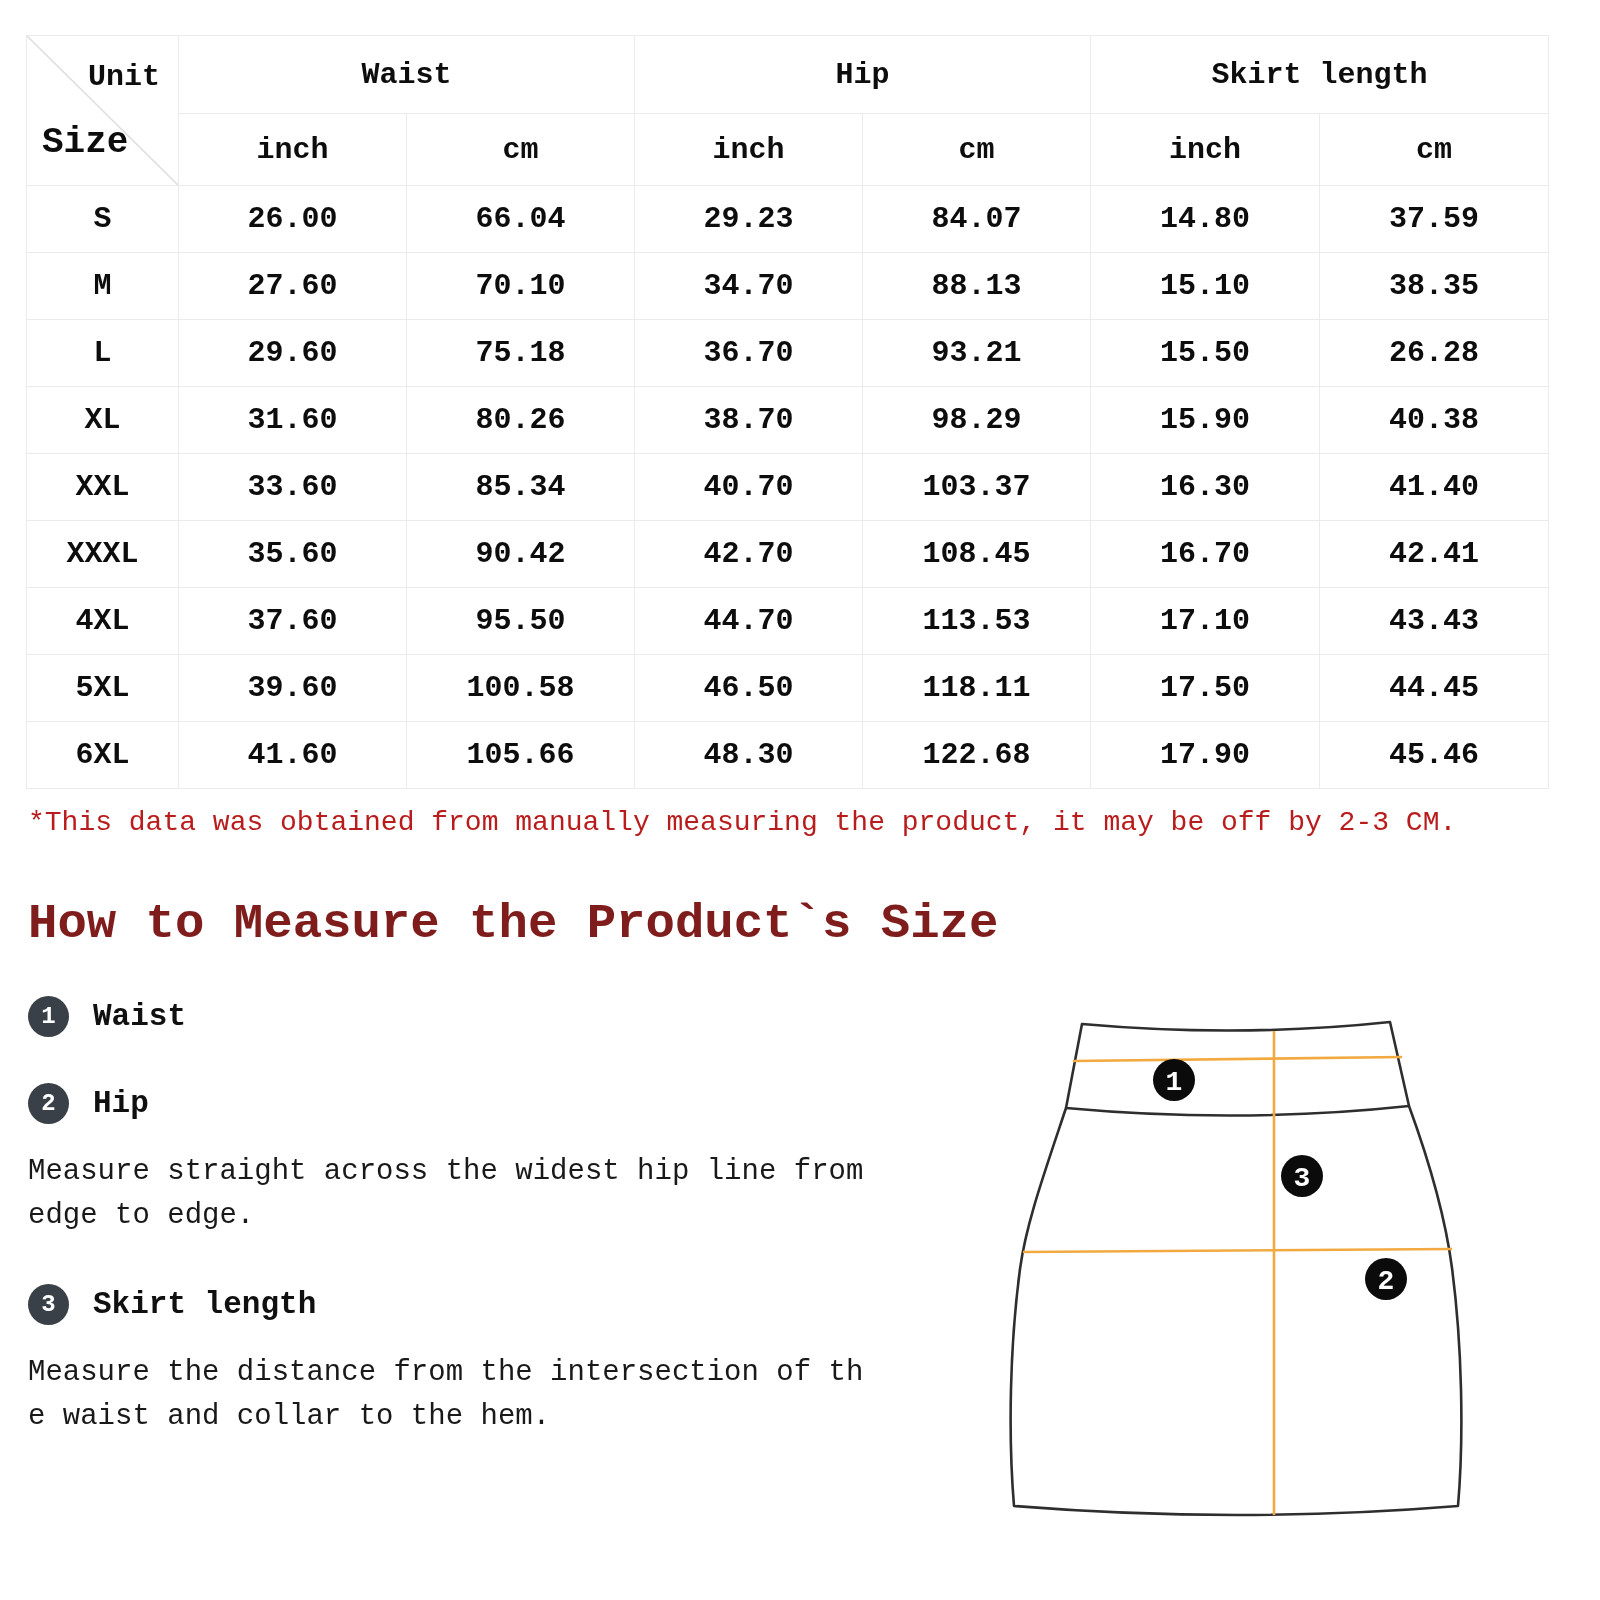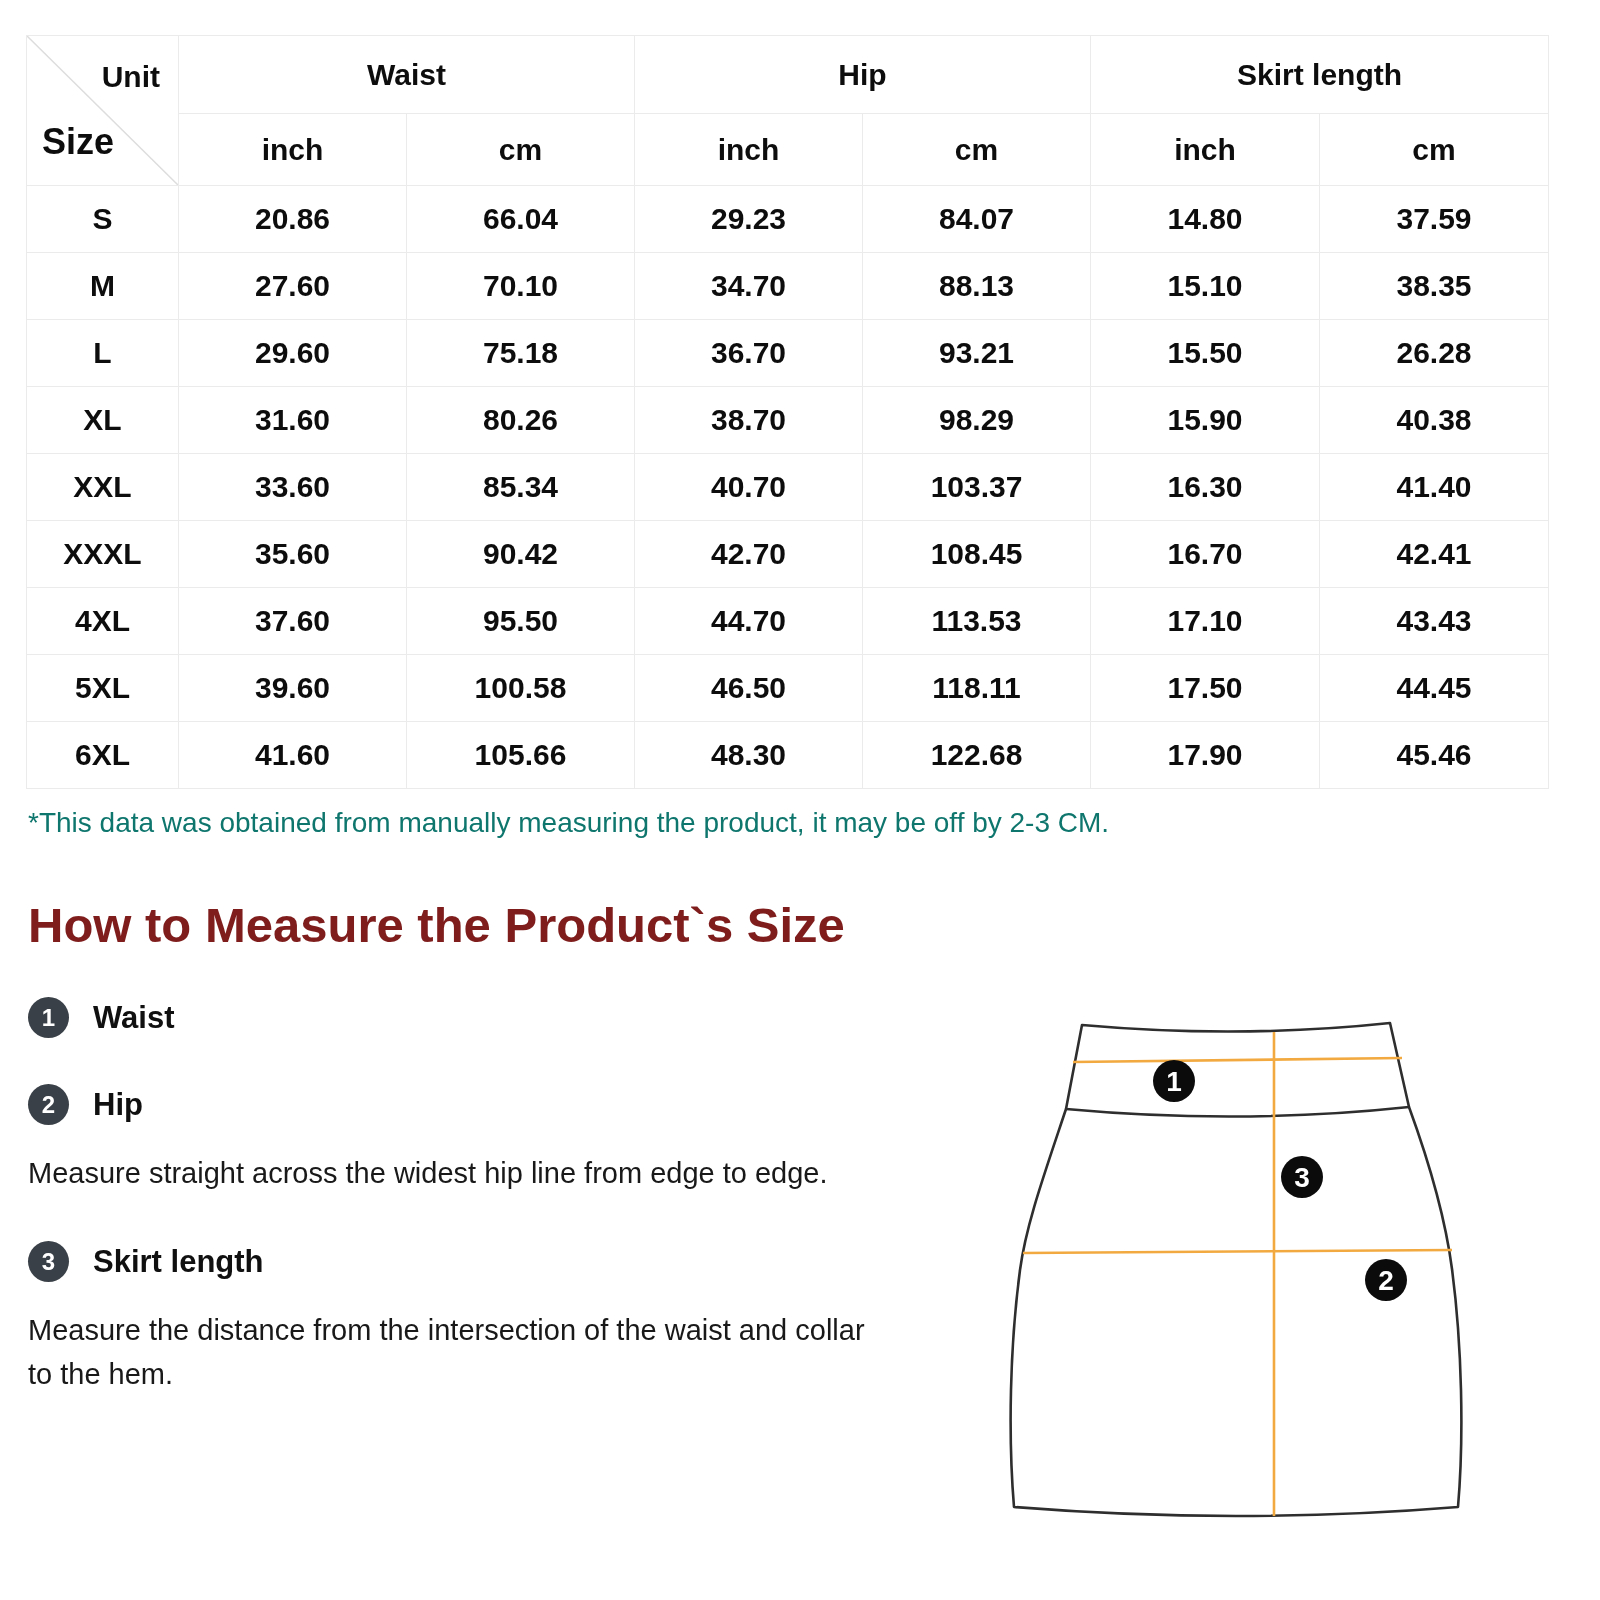--- a/index.html
+++ b/index.html
@@ -9,20 +9,21 @@
     font-family: "Liberation Sans", sans-serif;
     color: #111111;
   }
   .page {
     width: 1600px;
     height: 1600px;
     box-sizing: border-box;
     padding: 35px 16px 0 26px;
     overflow: hidden;
     background: #ffffff;
+    font-family: Liberation Mono, monospace;
   }
 
   
   table.size-table {
     border-collapse: collapse;
     width: 1522px;
     table-layout: fixed;
   }
   table.size-table th,
   table.size-table td {
@@ -62,21 +63,21 @@
     left: 15px;
     font-size: 36px;
     font-weight: bold;
   }
 
   
   .footnote {
     margin: 18px 0 0 2px;
     font-size: 28px;
     font-weight: 400;
-    color: #0f766e;
+    color: #b91c1c;
   }
 
   
   .howto-title {
     margin: 58px 0 0 2px;
     font-size: 49px;
     font-weight: 700;
     color: #7f1d1d;
   }
   .howto-flex {
@@ -159,21 +160,21 @@
       <th>inch</th>
       <th>cm</th>
       <th>inch</th>
       <th>cm</th>
       <th>inch</th>
       <th>cm</th>
     </tr>
 
     <tr class="data-row">
       <td>S</td>
-      <td>20.86</td>
+      <td>26.00</td>
       <td>66.04</td>
       <td>29.23</td>
       <td>84.07</td>
       <td>14.80</td>
       <td>37.59</td>
     </tr>
     <tr class="data-row">
       <td>M</td>
       <td>27.60</td>
       <td>70.10</td>

